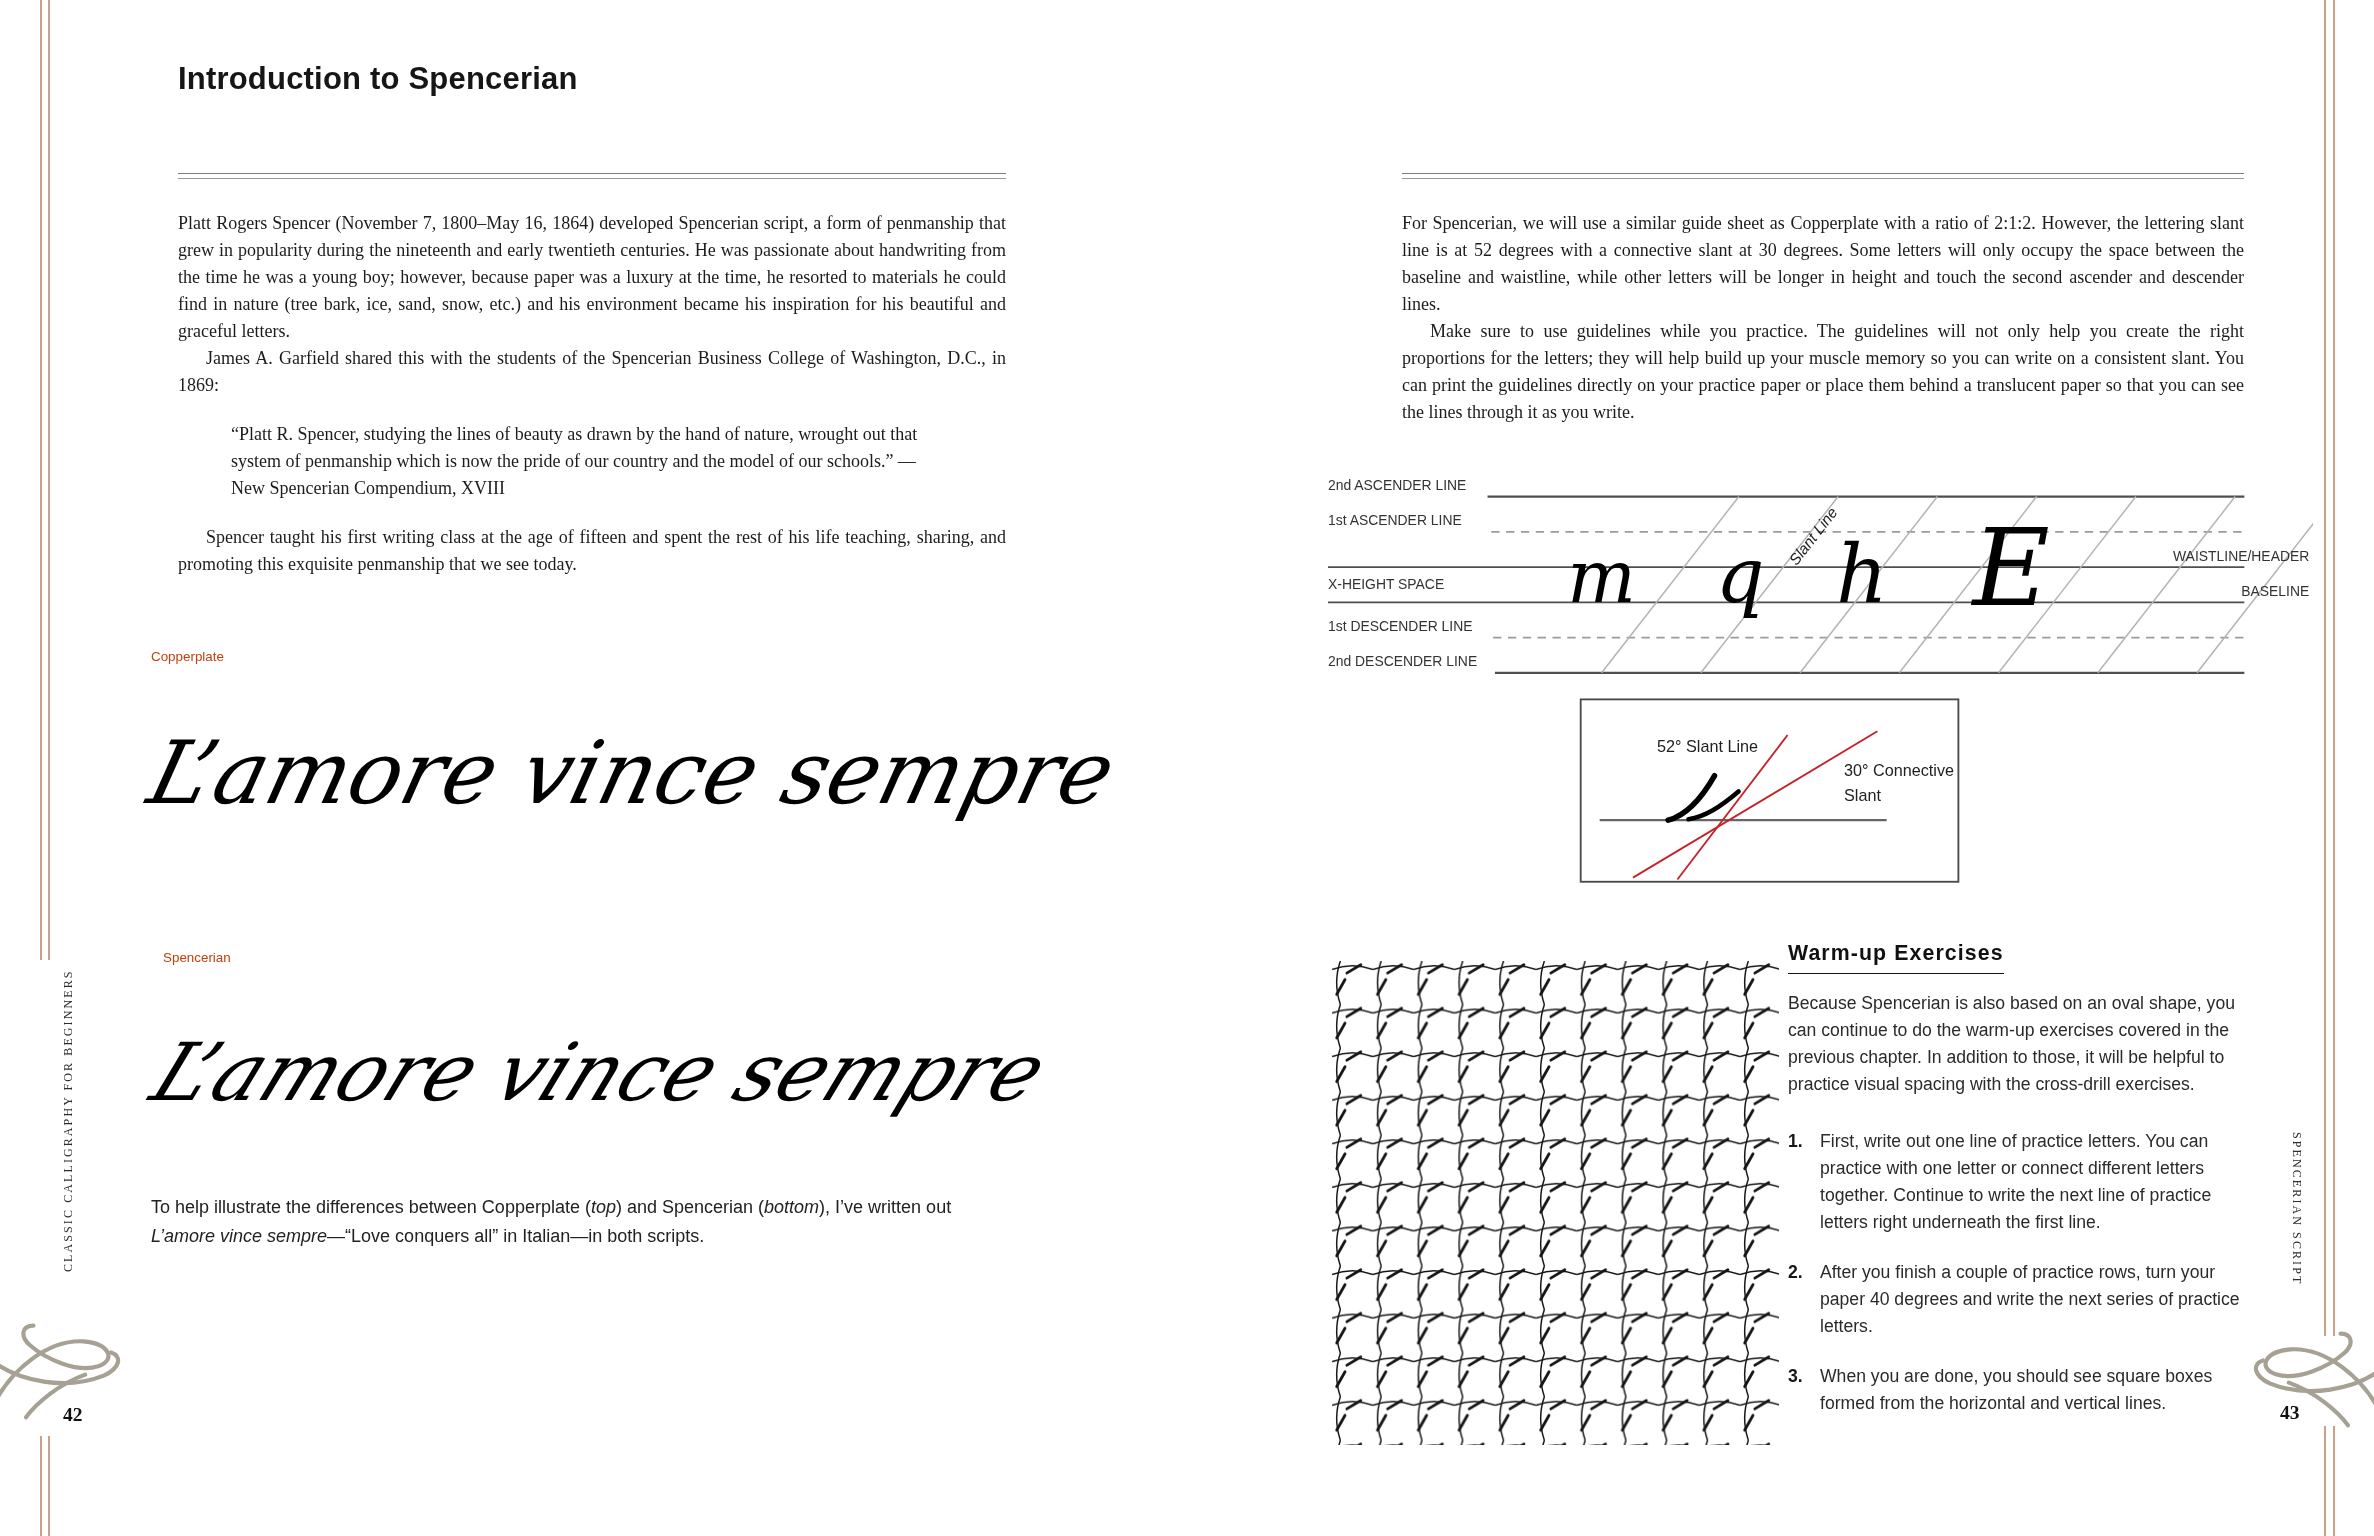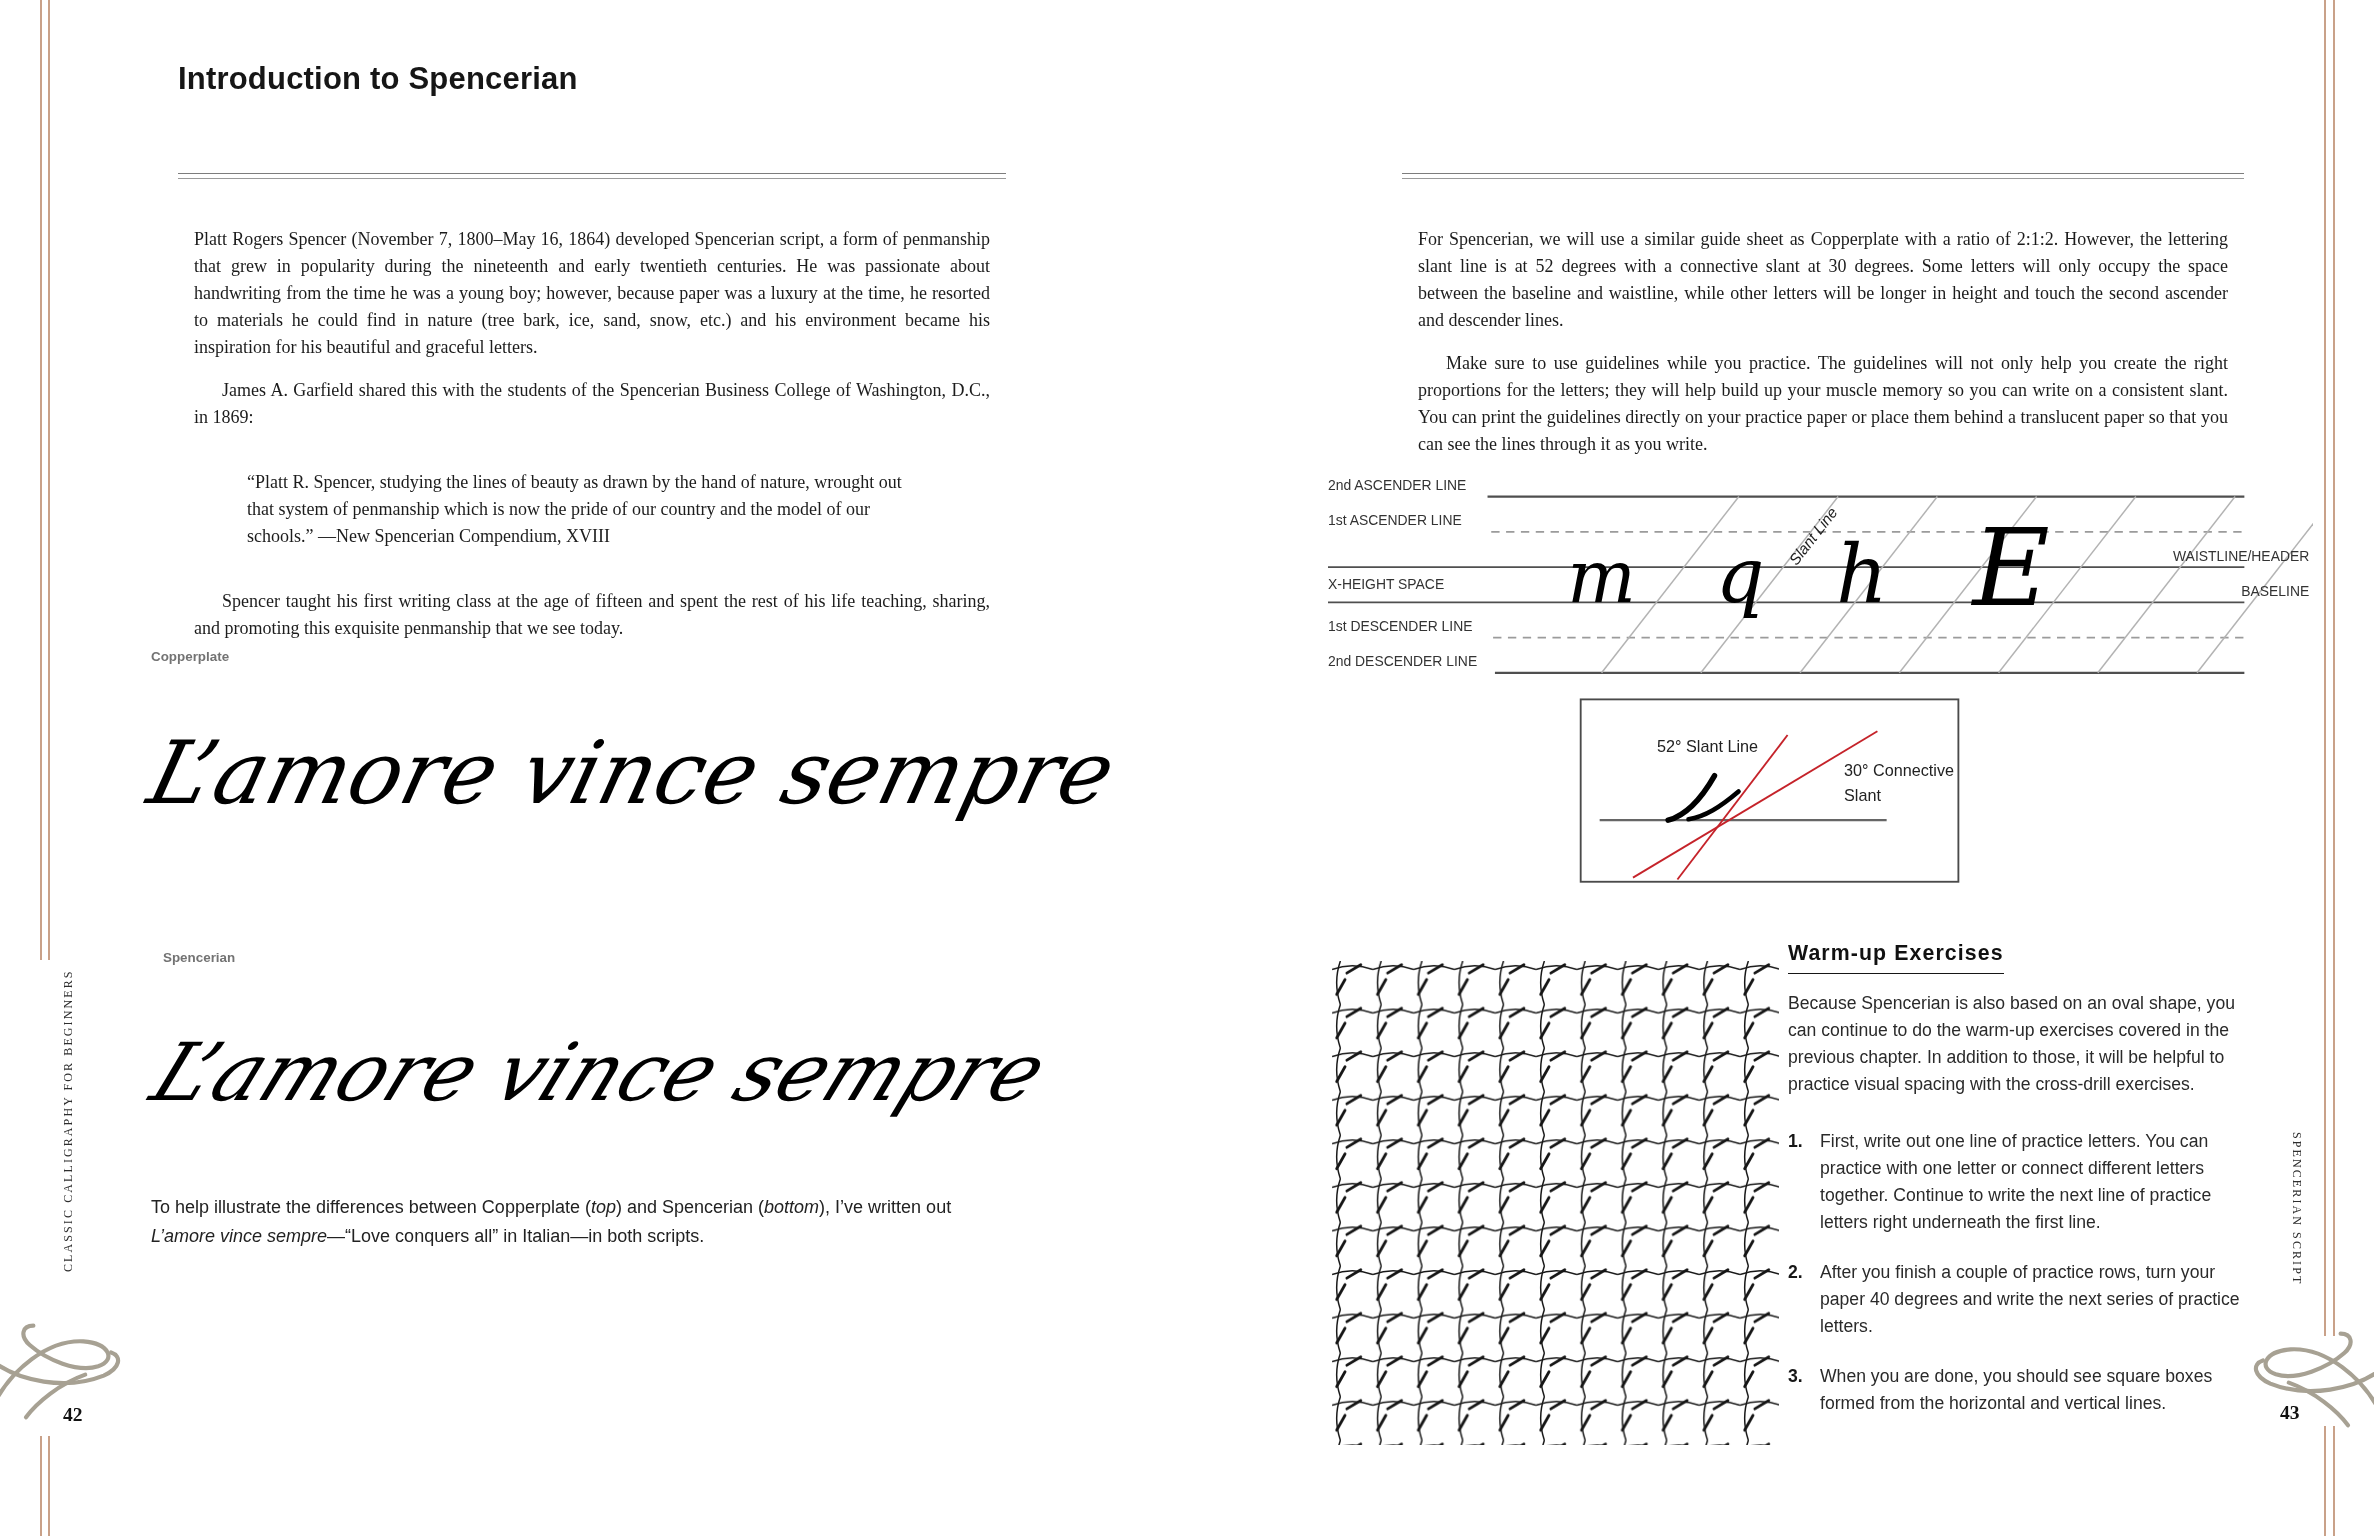--- a/index.html
+++ b/index.html
@@ -12,25 +12,25 @@
   .vtext{position:absolute;font-family:"Liberation Serif",serif;font-size:12px;
          letter-spacing:2.1px;color:#2e2e2e;writing-mode:vertical-rl;white-space:nowrap;}
   .vtext.up{transform:rotate(180deg);}
   .pagenum{position:absolute;font-family:"Liberation Serif",serif;font-weight:bold;font-size:19.5px;color:#111;}
   
   .page-title{position:absolute;font-size:31px;font-weight:bold;letter-spacing:0.2px;color:#161616;margin:0;}
   .double-rule{position:absolute;height:3.7px;border-top:1.9px solid #7d7d7d;border-bottom:0.9px solid #9a9a9a;}
   
   .bodycol{position:absolute;}
   .serif{font-family:"Liberation Serif",serif;font-size:18px;line-height:27px;
-         text-align:justify;margin:16px;color:#1c1c1c;}
+         text-align:justify;margin:0;color:#1c1c1c;}
   .indent{text-indent:28px;}
   .quote{padding:22px 65px 22px 53px;text-align:left;}
   
-  .sample-label{position:absolute;font-size:13.4px;font-weight:bold;color:#737373;}
+  .sample-label{position:absolute;font-size:13.4px;font-weight:normal;color:#c2410c;}
   .script{position:absolute;font-family:"DejaVu Serif",serif;font-style:italic;color:#000;
           white-space:nowrap;transform-origin:left bottom;}
   .copper{font-size:87px;transform:skewX(-14deg);}
   .spenc{font-size:80px;transform:skewX(-22deg);}
   .caption{position:absolute;font-size:18px;line-height:29px;color:#222;}
   .caption i{font-style:italic;}
   
   .warmup{position:absolute;}
   .warmup-head{font-size:21.3px;font-weight:bold;letter-spacing:1.1px;color:#111;
                border-bottom:1.9px solid #161616;padding-bottom:6.5px;display:inline-block;margin:0;}

